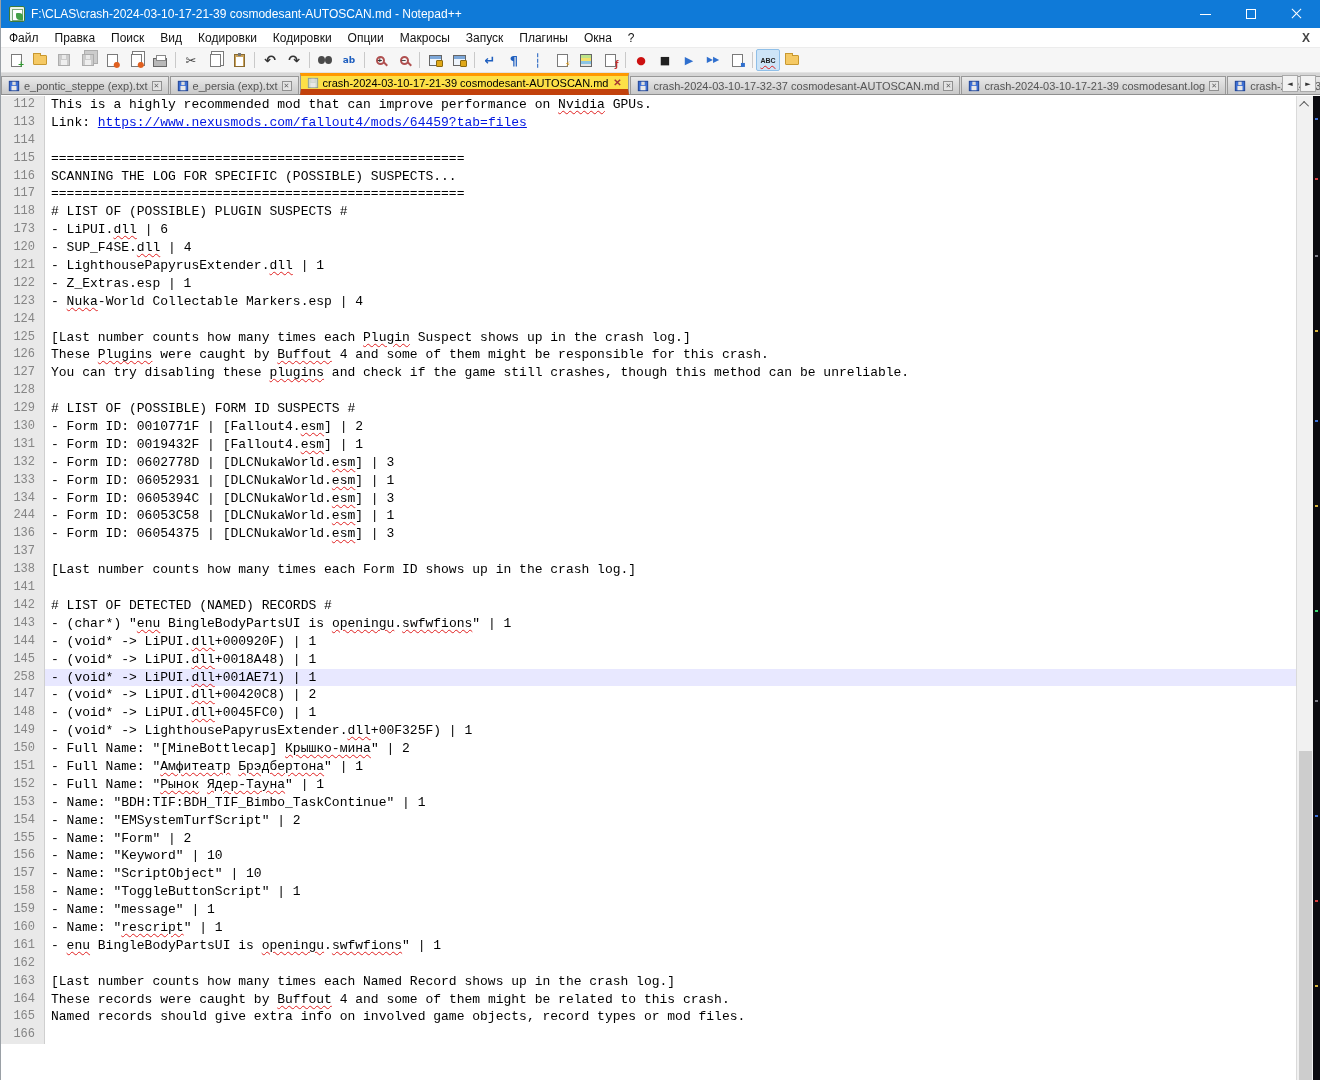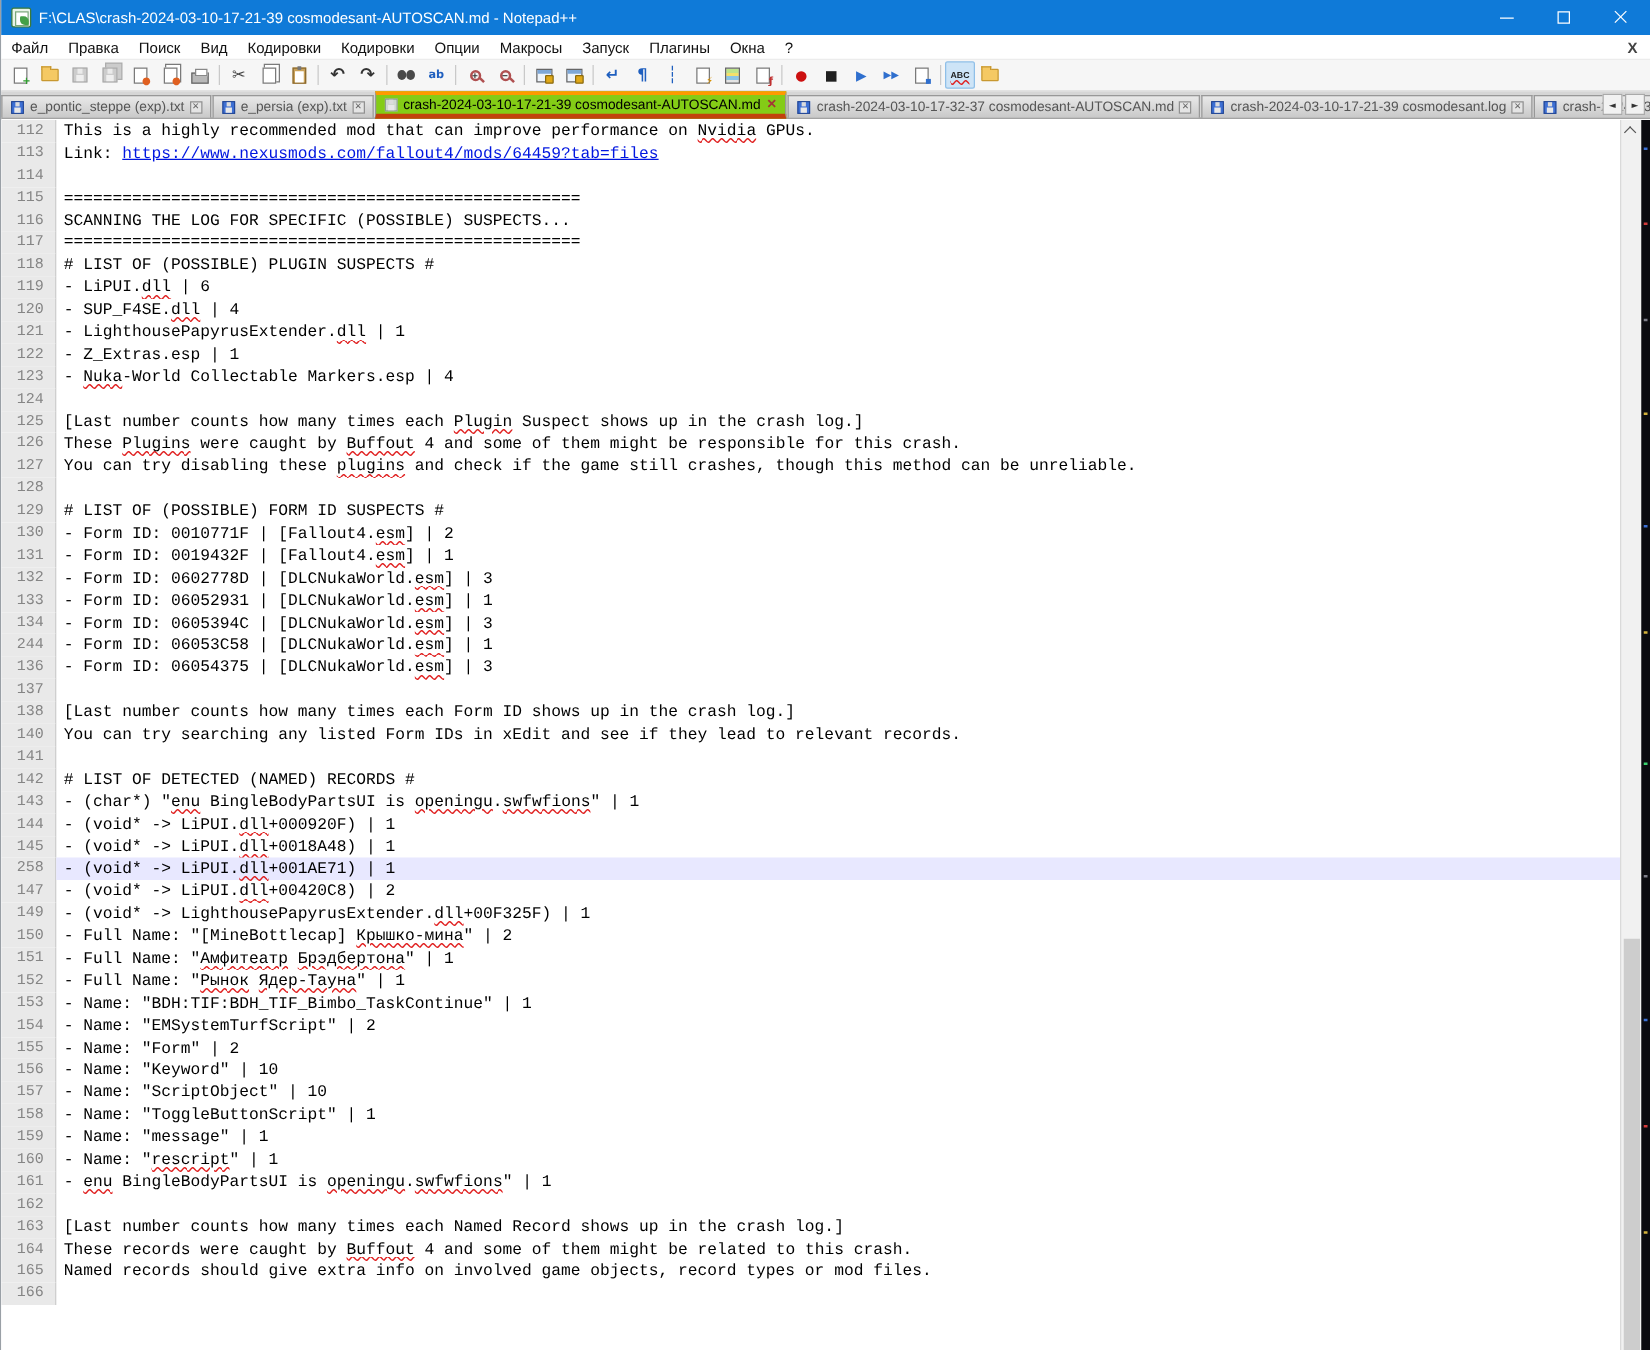--- a/index.html
+++ b/index.html
@@ -73,22 +73,22 @@
            background:linear-gradient(#bde48a 0 30%, #f4e06a 30% 55%, #8ac4e4 55% 80%, #e4e4e4 80%); }
   .i-abc { font-size:7px; font-weight:bold; color:#222; letter-spacing:0;
            text-decoration:underline wavy #e02020; text-decoration-thickness:1px; text-underline-offset:2px; }
 
   
   .tabbar { height:22px; background:#d6d6d6; display:flex; align-items:flex-end; position:relative;
             border-bottom:1px solid #8f8f8f; }
   .tab { display:flex; align-items:center; gap:4px; padding:0 6px; font-size:11px; color:#555;
          height:18px; background:linear-gradient(#e7e7e7,#cairo 90%); background:linear-gradient(#e9e9e9,#c9c9c9);
          border:1px solid #989898; border-bottom:none; margin-right:1px; white-space:nowrap; }
-  .tab.active { height:22px; background:#84cc16; color:#000; border-top:3px solid #ff9900;
-         margin-bottom:-1px; border-bottom:4px solid #c2410c; }
+  .tab.active { height:22px; background:#fde047; color:#000; border-top:3px solid #ff9900;
+         margin-bottom:-1px; border-bottom:6px solid #c2410c; }
   .tab-close { width:10px; height:10px; border:1px solid #909090; font-size:7px; line-height:8px;
          text-align:center; color:#666; background:#e4e4e4; }
   .tab.active .tab-close { border:none; background:none; color:#a43535; font-weight:bold; font-size:10px; line-height:10px; }
   .tab-arrows { position:absolute; right:4px; top:2px; display:flex; gap:2px; }
   .tab-arrow { width:16px; height:17px; background:#f2f2f2; border:1px solid #aaa; font-size:7px;
          color:#333; display:flex; align-items:center; justify-content:center;
          font-family:"DejaVu Sans",sans-serif; }
 
   
   .editor-area { position:absolute; top:96px; left:0; right:0; bottom:0; background:#fff; }
@@ -309,48 +309,48 @@
 
   <div class="editor-area">
     <div class="editor" id="editor">
         <div class="row"><span class="ln">112</span><span class="code">This is a highly recommended mod that can improve performance on <span class="sq">Nvidia</span> GPUs.</span></div>
         <div class="row"><span class="ln">113</span><span class="code">Link: <span class="lnk">https://www.nexusmods.com/fallout4/mods/64459?tab=files</span></span></div>
         <div class="row"><span class="ln">114</span><span class="code"></span></div>
         <div class="row"><span class="ln">115</span><span class="code">=====================================================</span></div>
         <div class="row"><span class="ln">116</span><span class="code">SCANNING THE LOG FOR SPECIFIC (POSSIBLE) SUSPECTS...</span></div>
         <div class="row"><span class="ln">117</span><span class="code">=====================================================</span></div>
         <div class="row"><span class="ln">118</span><span class="code"># LIST OF (POSSIBLE) PLUGIN SUSPECTS #</span></div>
-        <div class="row"><span class="ln">119</span><span class="code">- LiPUI.<span class="sq">dll</span> | 6</span></div>
+        <div class="row"><span class="ln">173</span><span class="code">- LiPUI.<span class="sq">dll</span> | 6</span></div>
         <div class="row"><span class="ln">120</span><span class="code">- SUP_F4SE.<span class="sq">dll</span> | 4</span></div>
         <div class="row"><span class="ln">121</span><span class="code">- LighthousePapyrusExtender.<span class="sq">dll</span> | 1</span></div>
         <div class="row"><span class="ln">122</span><span class="code">- Z_Extras.esp | 1</span></div>
         <div class="row"><span class="ln">123</span><span class="code">- <span class="sq">Nuka</span>-World Collectable Markers.esp | 4</span></div>
         <div class="row"><span class="ln">124</span><span class="code"></span></div>
         <div class="row"><span class="ln">125</span><span class="code">[Last number counts how many times each <span class="sq">Plugin</span> Suspect shows up in the crash log.]</span></div>
         <div class="row"><span class="ln">126</span><span class="code">These <span class="sq">Plugins</span> were caught by <span class="sq">Buffout</span> 4 and some of them might be responsible for this crash.</span></div>
         <div class="row"><span class="ln">127</span><span class="code">You can try disabling these <span class="sq">plugins</span> and check if the game still crashes, though this method can be unreliable.</span></div>
         <div class="row"><span class="ln">128</span><span class="code"></span></div>
         <div class="row"><span class="ln">129</span><span class="code"># LIST OF (POSSIBLE) FORM ID SUSPECTS #</span></div>
         <div class="row"><span class="ln">130</span><span class="code">- Form ID: 0010771F | [Fallout4.<span class="sq">esm</span>] | 2</span></div>
         <div class="row"><span class="ln">131</span><span class="code">- Form ID: 0019432F | [Fallout4.<span class="sq">esm</span>] | 1</span></div>
         <div class="row"><span class="ln">132</span><span class="code">- Form ID: 0602778D | [DLCNukaWorld.<span class="sq">esm</span>] | 3</span></div>
         <div class="row"><span class="ln">133</span><span class="code">- Form ID: 06052931 | [DLCNukaWorld.<span class="sq">esm</span>] | 1</span></div>
         <div class="row"><span class="ln">134</span><span class="code">- Form ID: 0605394C | [DLCNukaWorld.<span class="sq">esm</span>] | 3</span></div>
         <div class="row"><span class="ln">244</span><span class="code">- Form ID: 06053C58 | [DLCNukaWorld.<span class="sq">esm</span>] | 1</span></div>
         <div class="row"><span class="ln">136</span><span class="code">- Form ID: 06054375 | [DLCNukaWorld.<span class="sq">esm</span>] | 3</span></div>
         <div class="row"><span class="ln">137</span><span class="code"></span></div>
         <div class="row"><span class="ln">138</span><span class="code">[Last number counts how many times each Form ID shows up in the crash log.]</span></div>
-        <div class="row"><span class="ln">140</span><span class="code">You can try searching any listed Form IDs in xEdit and see if they lead to relevant records.</span></div>
         <div class="row"><span class="ln">141</span><span class="code"></span></div>
         <div class="row"><span class="ln">142</span><span class="code"># LIST OF DETECTED (NAMED) RECORDS #</span></div>
         <div class="row"><span class="ln">143</span><span class="code">- (char*) "<span class="sq">enu</span> BingleBodyPartsUI is <span class="sq">openingu</span>.<span class="sq">swfwfions</span>" | 1</span></div>
         <div class="row"><span class="ln">144</span><span class="code">- (void* -&gt; LiPUI.<span class="sq">dll</span>+000920F) | 1</span></div>
         <div class="row"><span class="ln">145</span><span class="code">- (void* -&gt; LiPUI.<span class="sq">dll</span>+0018A48) | 1</span></div>
         <div class="row cur"><span class="ln">258</span><span class="code">- (void* -&gt; LiPUI.<span class="sq">dll</span>+001AE71) | 1</span></div>
         <div class="row"><span class="ln">147</span><span class="code">- (void* -&gt; LiPUI.<span class="sq">dll</span>+00420C8) | 2</span></div>
+        <div class="row"><span class="ln">148</span><span class="code">- (void* -&gt; LiPUI.<span class="sq">dll</span>+0045FC0) | 1</span></div>
         <div class="row"><span class="ln">149</span><span class="code">- (void* -&gt; LighthousePapyrusExtender.<span class="sq">dll</span>+00F325F) | 1</span></div>
         <div class="row"><span class="ln">150</span><span class="code">- Full Name: "[MineBottlecap] <span class="sq">Крышко-мина</span>" | 2</span></div>
         <div class="row"><span class="ln">151</span><span class="code">- Full Name: "<span class="sq">Амфитеатр</span> <span class="sq">Брэдбертона</span>" | 1</span></div>
         <div class="row"><span class="ln">152</span><span class="code">- Full Name: "<span class="sq">Рынок</span> <span class="sq">Ядер-Тауна</span>" | 1</span></div>
         <div class="row"><span class="ln">153</span><span class="code">- Name: "BDH:TIF:BDH_TIF_Bimbo_TaskContinue" | 1</span></div>
         <div class="row"><span class="ln">154</span><span class="code">- Name: "EMSystemTurfScript" | 2</span></div>
         <div class="row"><span class="ln">155</span><span class="code">- Name: "Form" | 2</span></div>
         <div class="row"><span class="ln">156</span><span class="code">- Name: "Keyword" | 10</span></div>
         <div class="row"><span class="ln">157</span><span class="code">- Name: "ScriptObject" | 10</span></div>
         <div class="row"><span class="ln">158</span><span class="code">- Name: "ToggleButtonScript" | 1</span></div>

